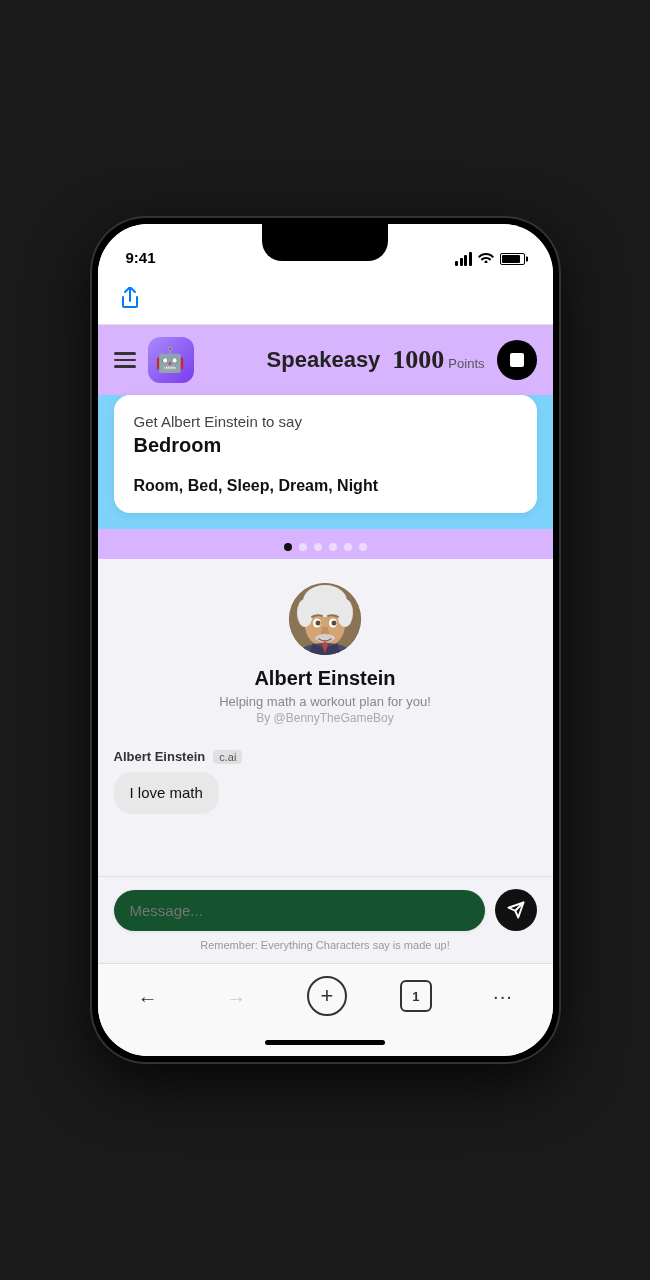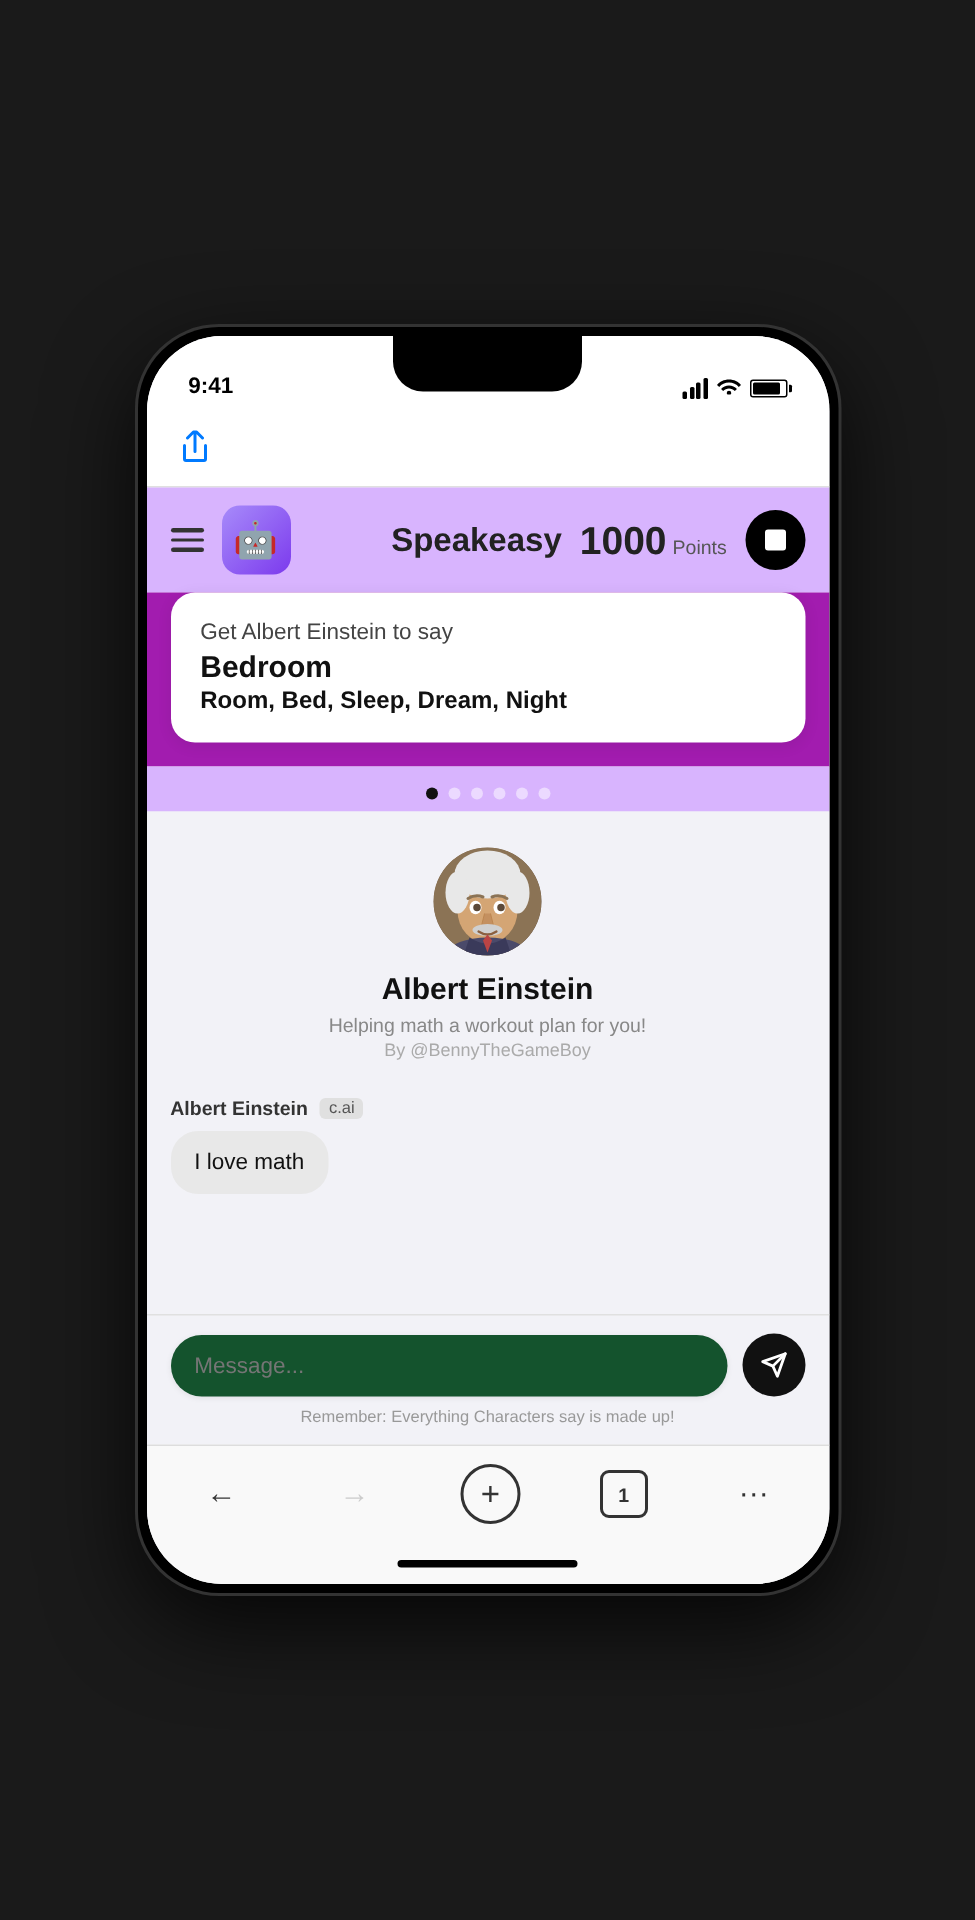--- a/index.html
+++ b/index.html
@@ -181,20 +181,21 @@
     }
     .points-container {
       display: flex;
       align-items: baseline;
       gap: 4px;
     }
     .points-number {
       font-size: 26px;
       font-weight: 700;
       color: #222;
+      font-family: Liberation Serif, serif;
     }
     .points-label {
       font-size: 13px;
       color: #555;
       font-weight: 500;
     }
     .stop-btn {
       width: 40px;
       height: 40px;
       background: #000;
@@ -205,39 +206,39 @@
     }
     .stop-icon {
       width: 14px;
       height: 14px;
       background: #fff;
       border-radius: 2px;
     }
 
     
     .challenge-section {
-      background: #a21caf;
+      background: #7dd3fc;
       padding: 0 16px 16px;
     }
     .challenge-card {
       background: #fff;
       border-radius: 16px;
       padding: 18px 20px;
       box-shadow: 0 2px 10px rgba(0,0,0,0.08);
     }
     .challenge-instruction {
       font-size: 15px;
       color: #444;
       margin-bottom: 4px;
     }
     .challenge-word {
       font-size: 20px;
       font-weight: 700;
       color: #111;
-      margin-bottom: 2px;
+      margin-bottom: 20px;
     }
     .challenge-restriction {
       font-size: 14px;
       color: #555;
       margin-bottom: 4px;
     }
     .challenge-forbidden {
       font-size: 16px;
       font-weight: 700;
       color: #111;

